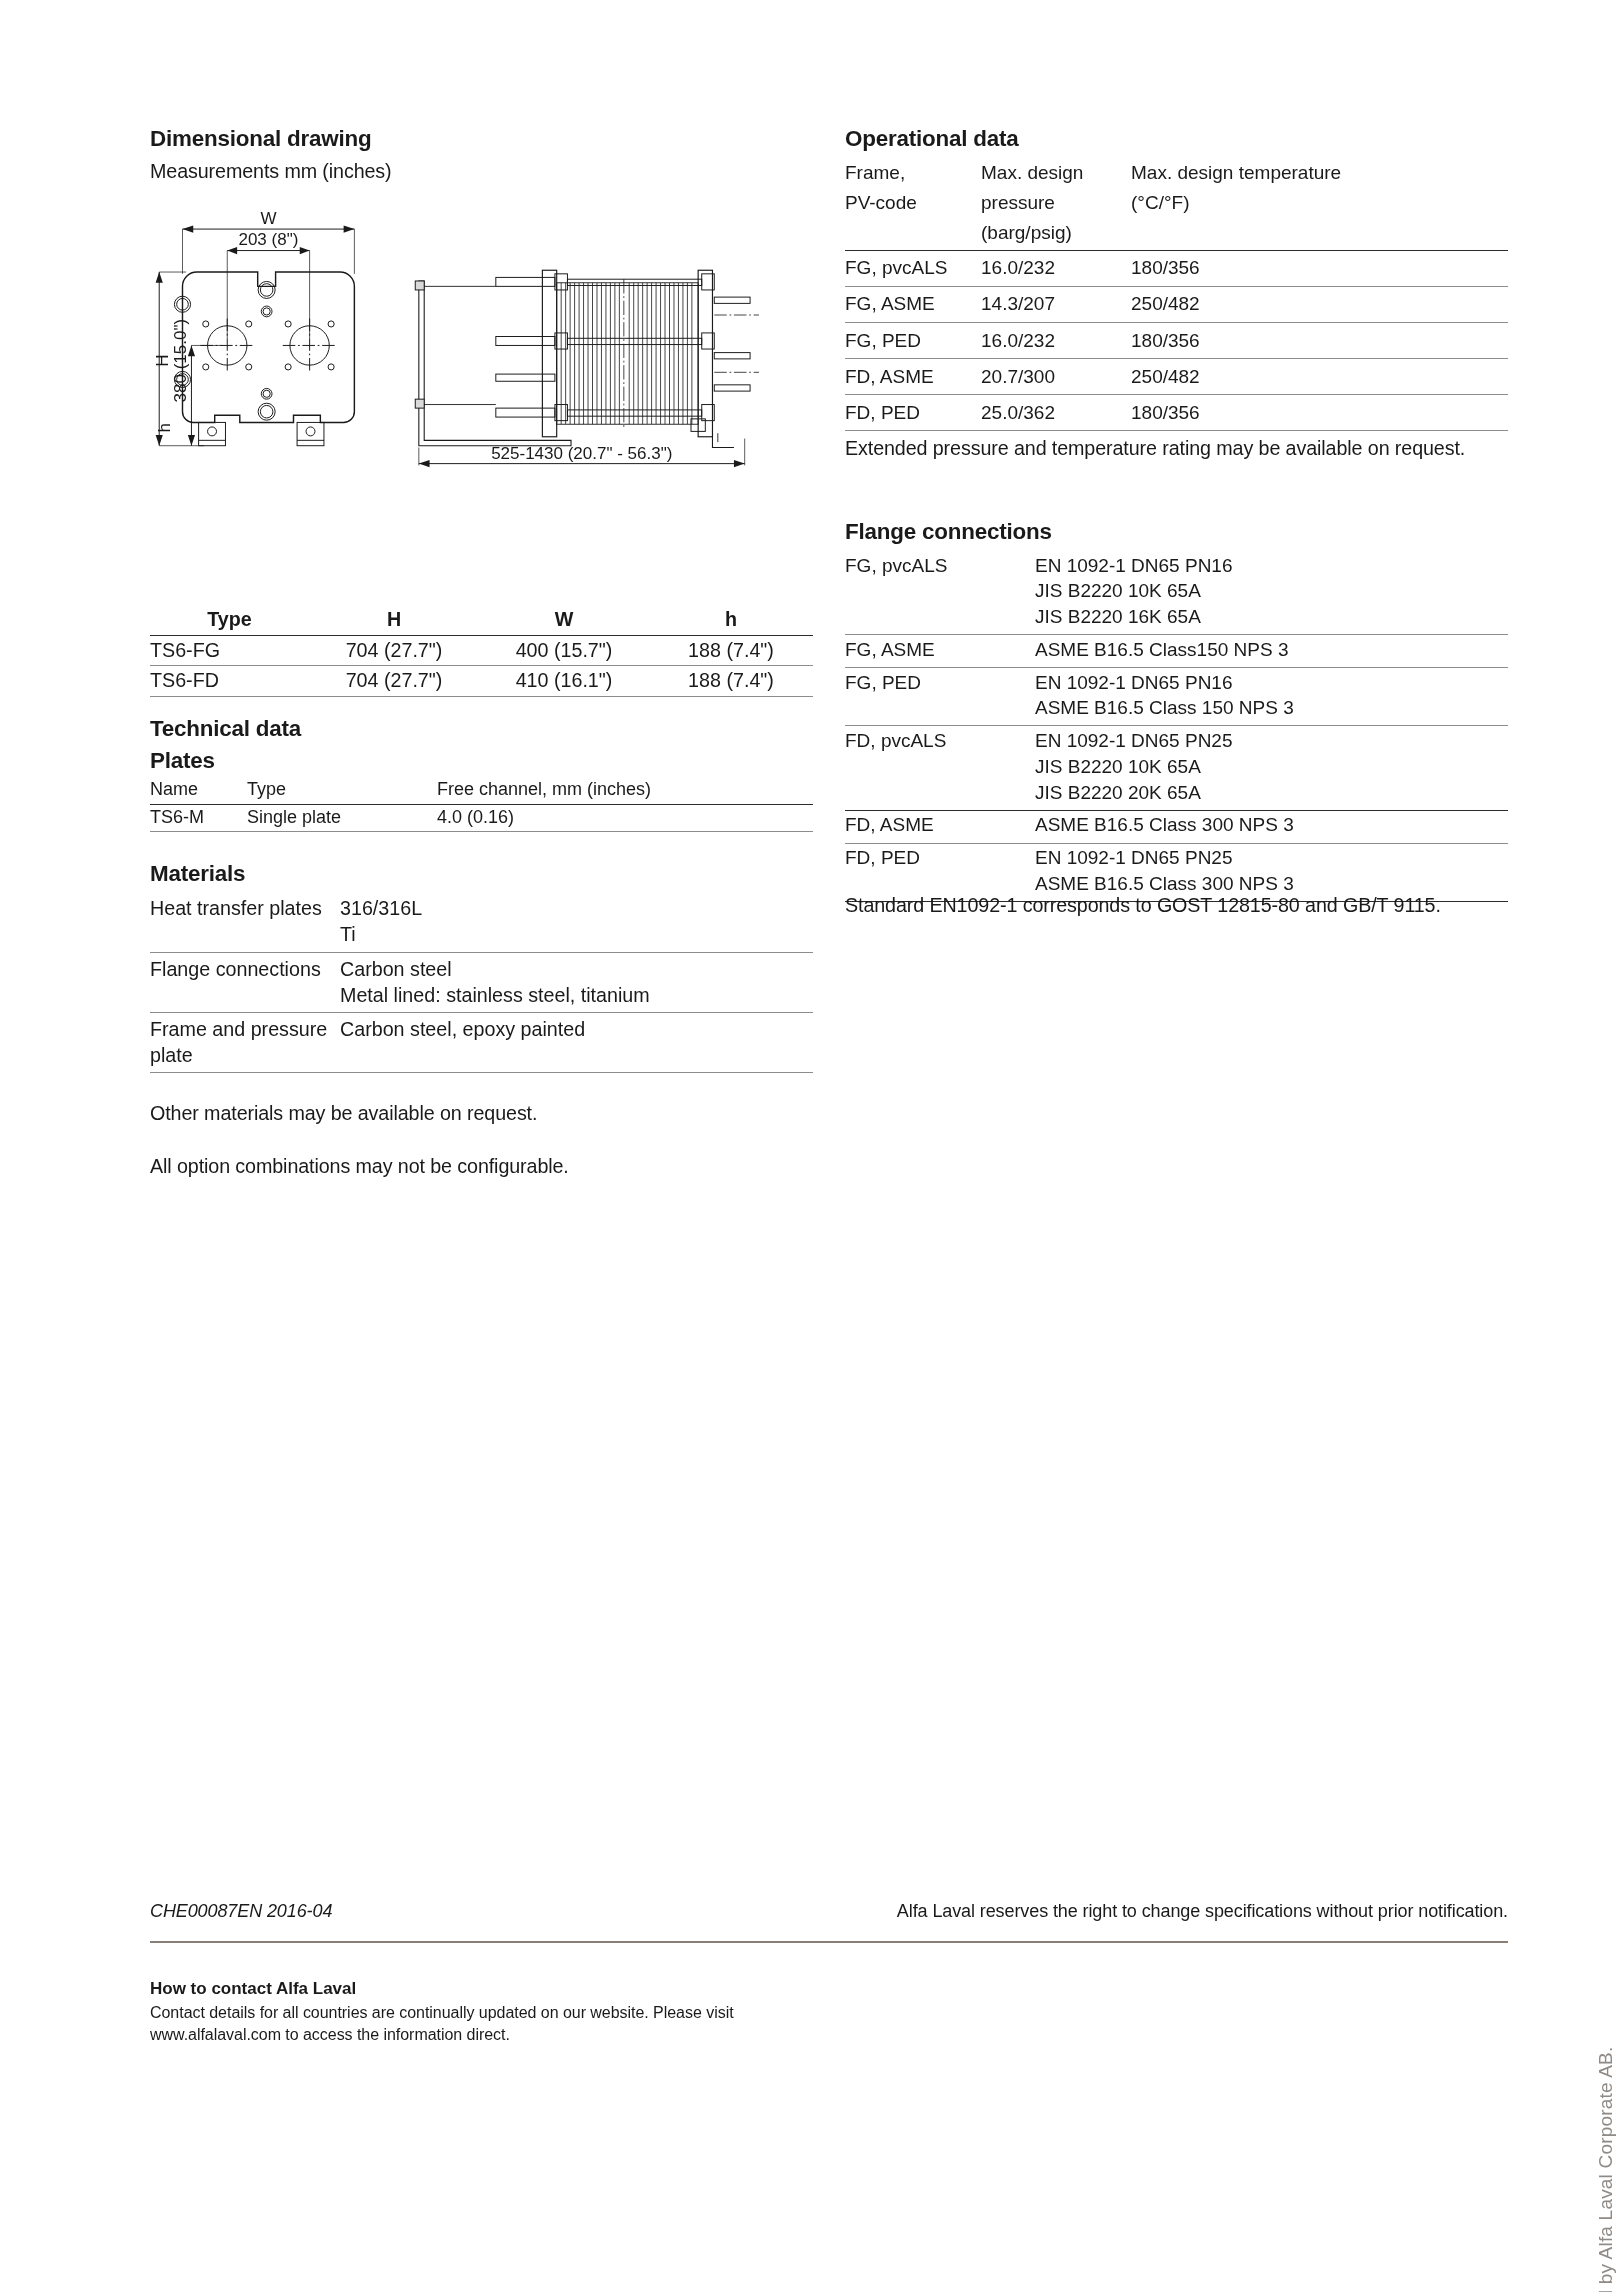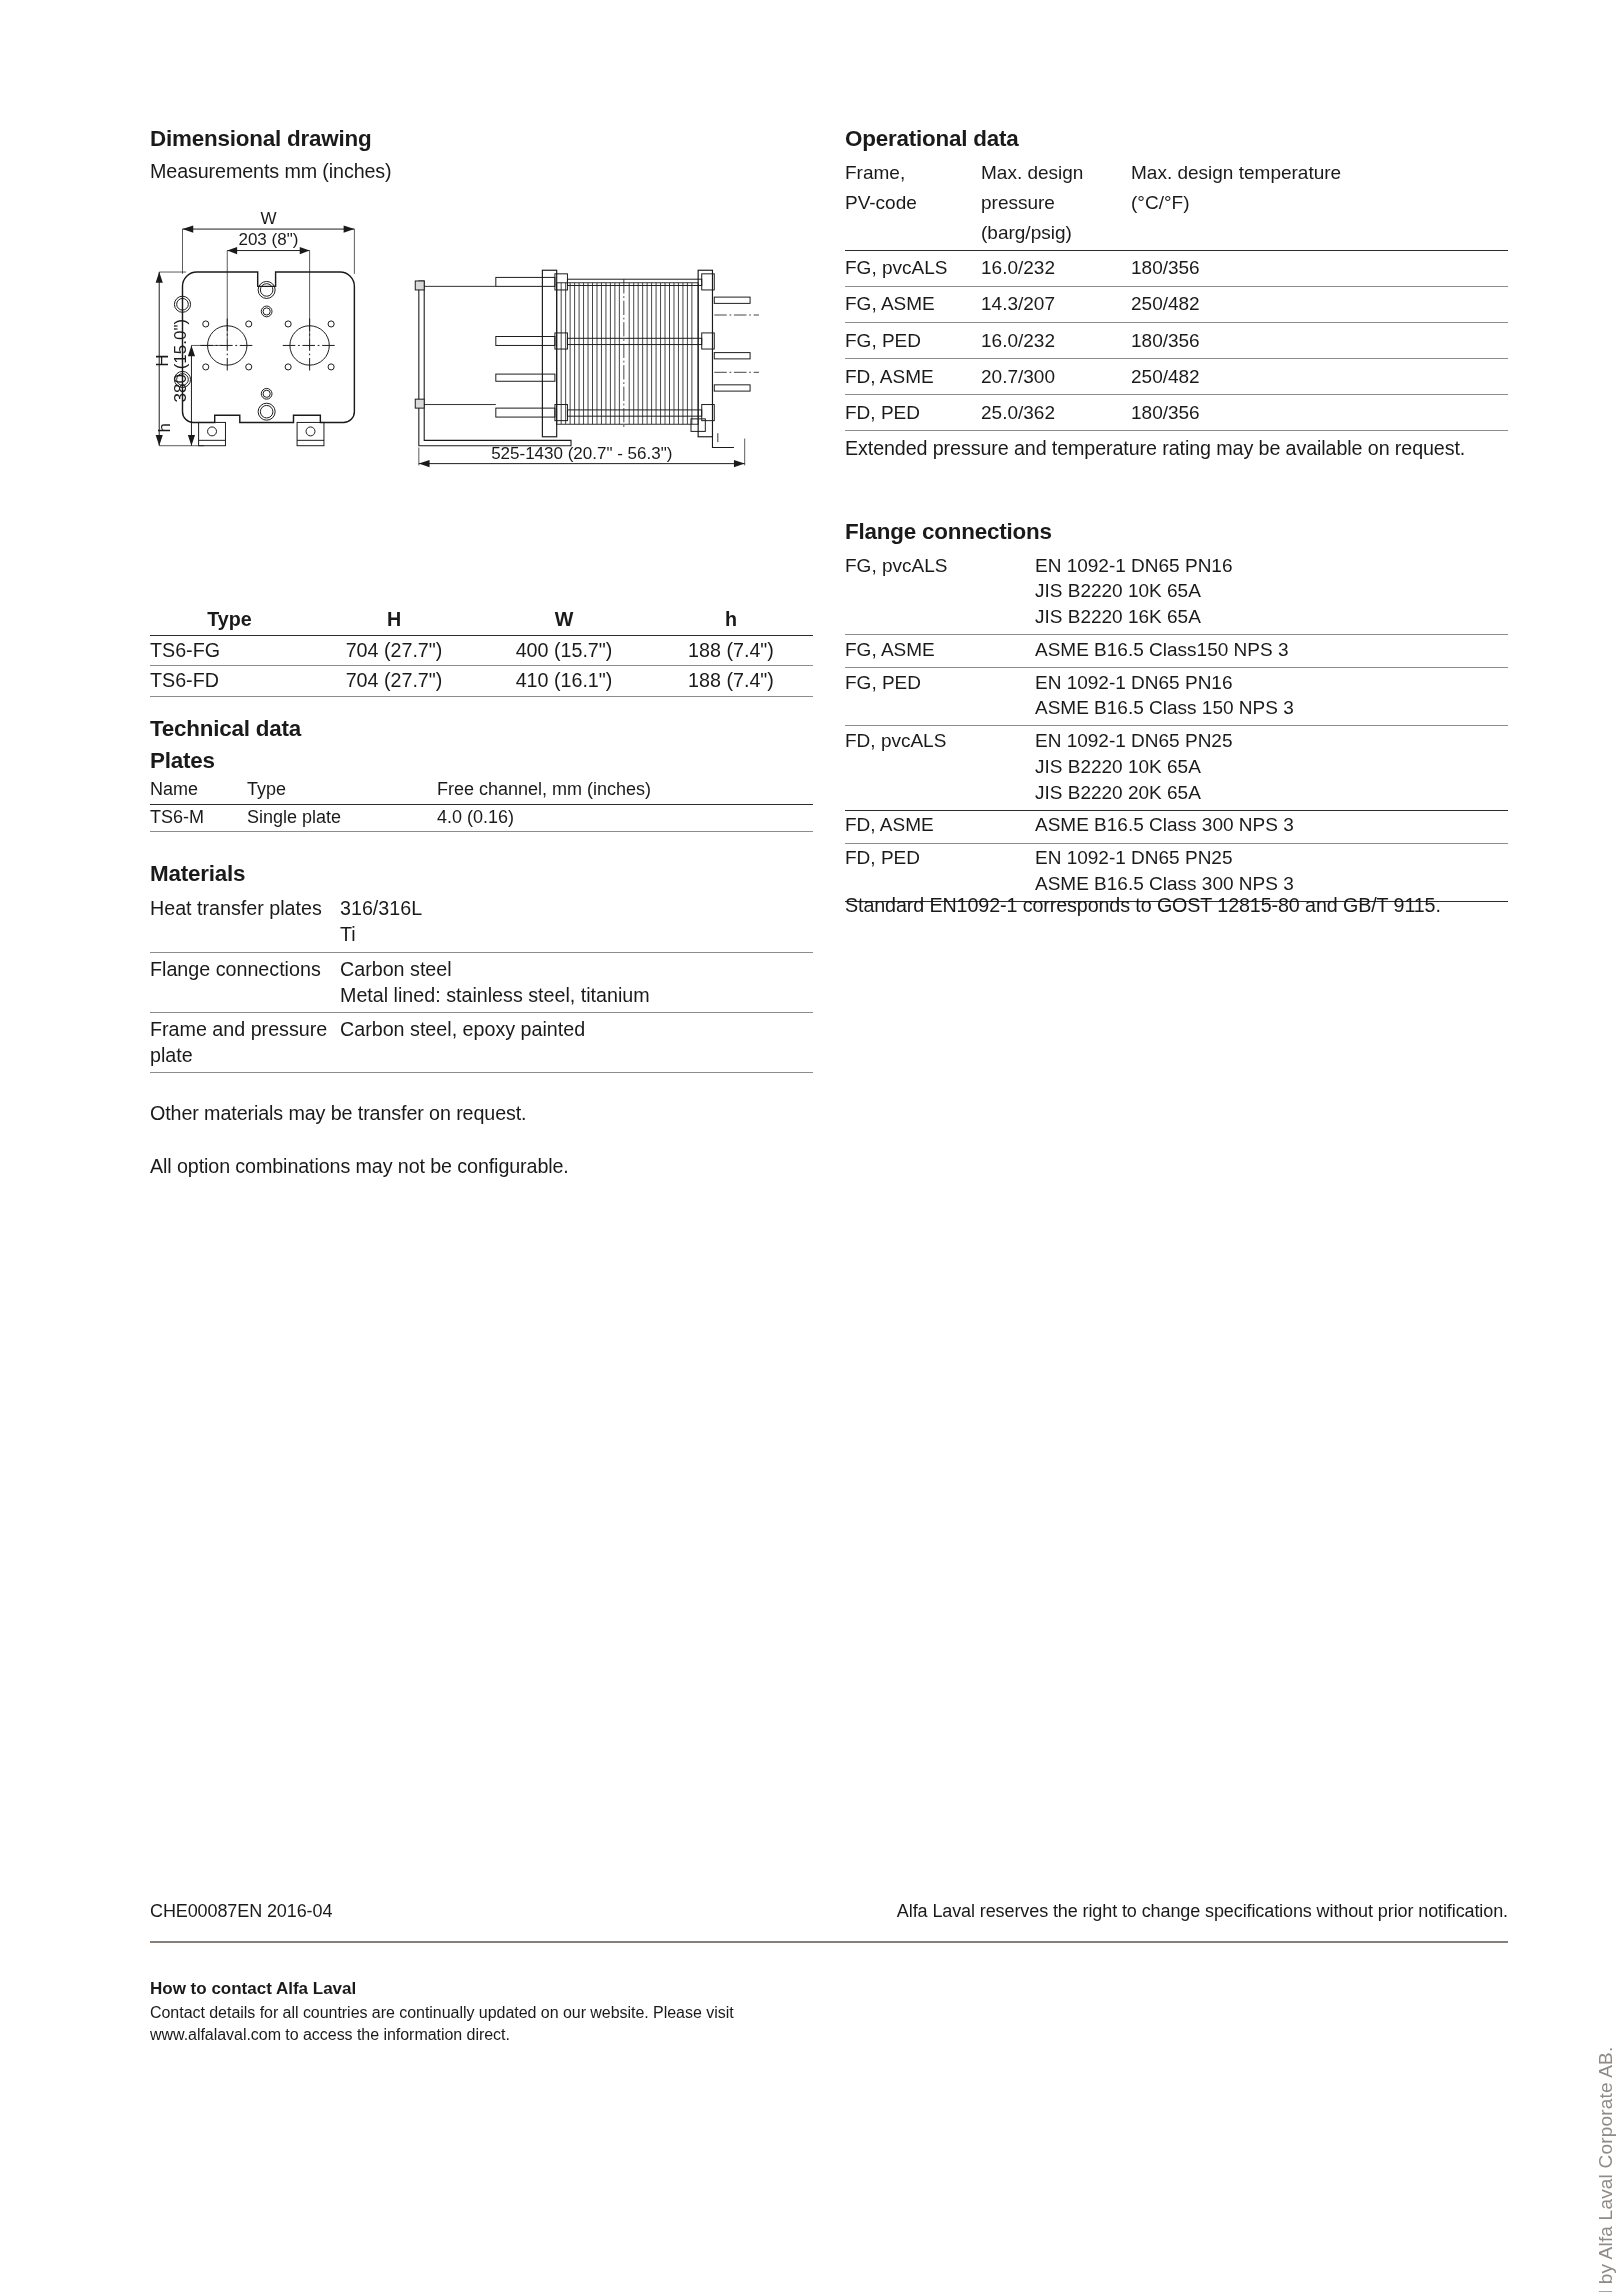--- a/index.html
+++ b/index.html
@@ -74,21 +74,21 @@
 
   
   .drawing { position:absolute; left:150px; top:204px; width:663px; height:376px; }
   .drawing svg { display:block; }
 
   
   .footer-rule {
     position:absolute; left:150px; top:1941px; width:1358px;
     border-top:2.7px solid #8a7f76;
   }
-  .foot-left  { position:absolute; left:150px; top:1901px; font-size:18px; letter-spacing:-0.1px; }
+  .foot-left  { position:absolute; left:150px; top:1901px; font-size:18px; letter-spacing:-0.1px;font-style:italic; }
   .foot-right { position:absolute; left:759px; top:1901px; width:749px; text-align:right; font-size:18px; letter-spacing:-0.1px; }
 
   .contact { position:absolute; left:150px; top:1979px; width:627px; }
   .contact .title { font-size:17px; font-weight:bold; margin:0 0 2.7px 0; }
   .contact .body { font-size:16px; line-height:1.42; letter-spacing:-0.04px; }
 
   .sidebar-vert {
     position:absolute; right:25px; top:1397px;
     font-size:19px; color:#8f8a86; letter-spacing:0.2px; white-space:nowrap;
     transform-origin:100% 0;
@@ -336,21 +336,21 @@
         </tr>
         <tr class="endrow">
           <td class="k">Frame and pressure plate</td>
           <td>Carbon steel, epoxy painted</td>
         </tr>
       </tbody>
     </table>
   </div>
 
   <div style="position:absolute; left:150px; top:1100px; width:663px;">
-    <p class="note" style="margin-bottom:27px">Other materials may be transfer on request.</p>
+    <p class="note" style="margin-bottom:27px">Other materials may be available on request.</p>
     <p class="note">All option combinations may not be configurable.</p>
   </div>
 
   <div class="col-right">
     <h2 class="sec">Operational data</h2>
     <table class="op">
       <thead>
         <tr>
           <th class="h1">Frame,</th>
           <th class="h2">Max.  design</th>

